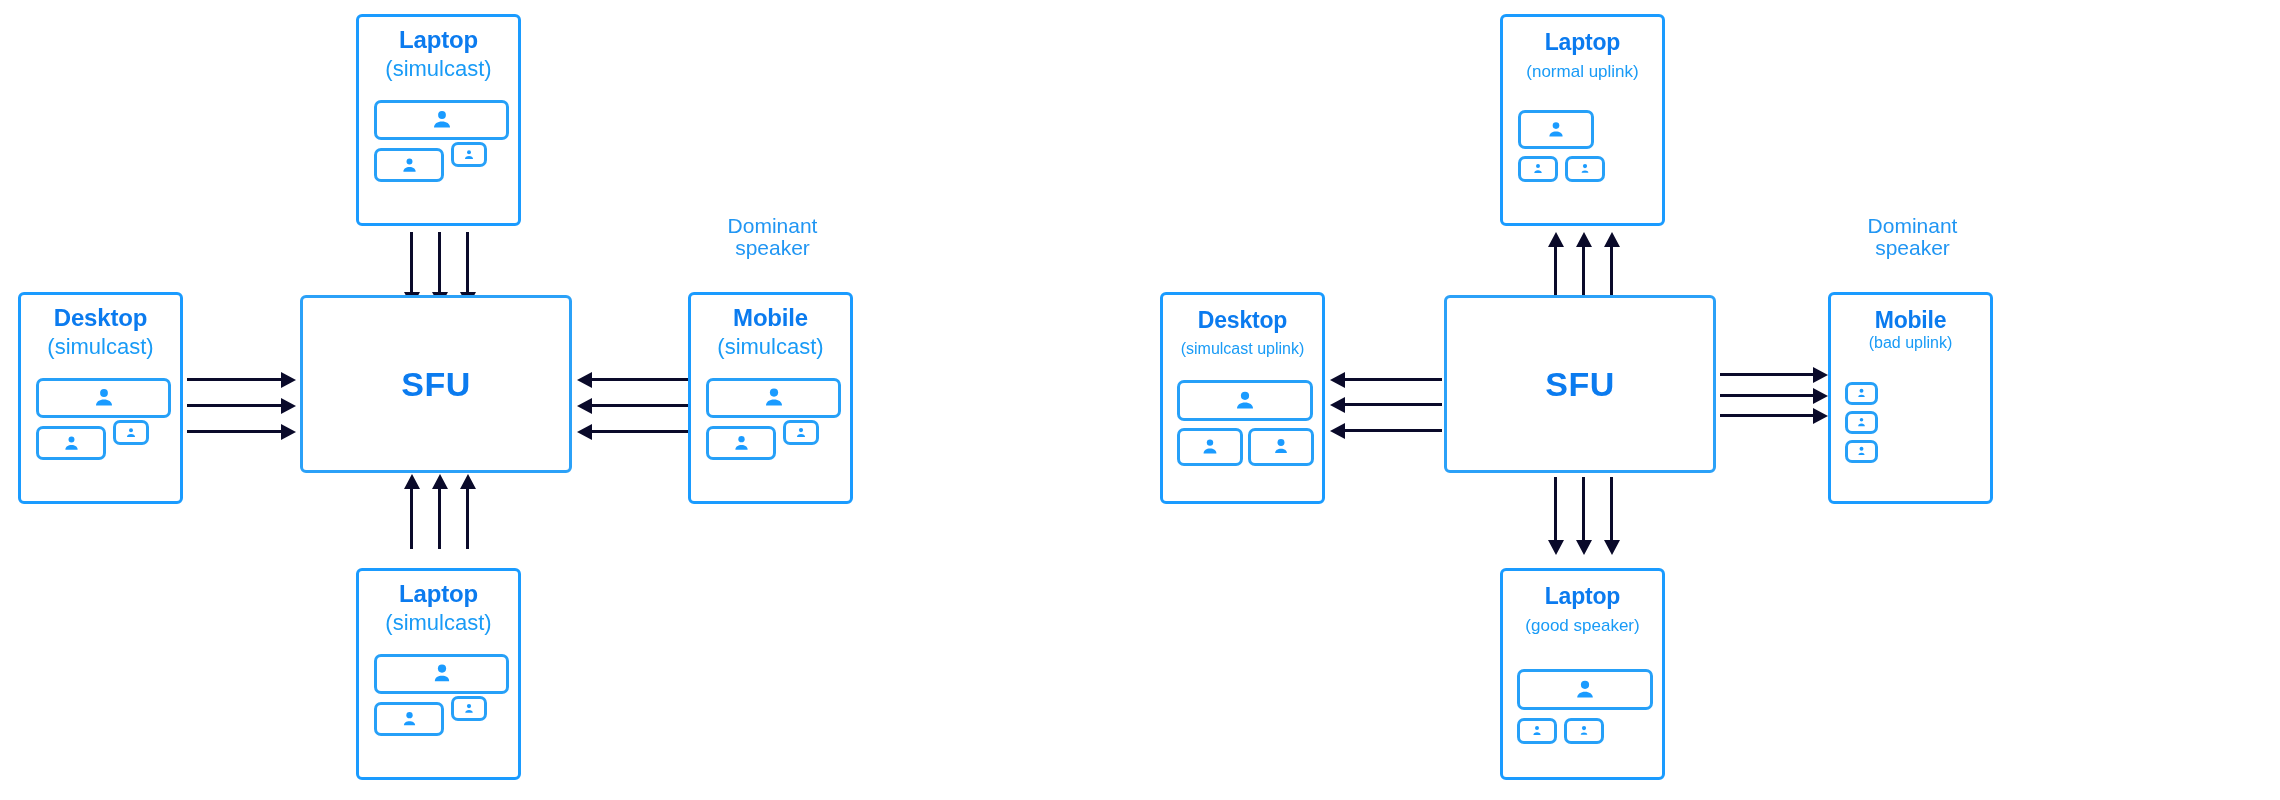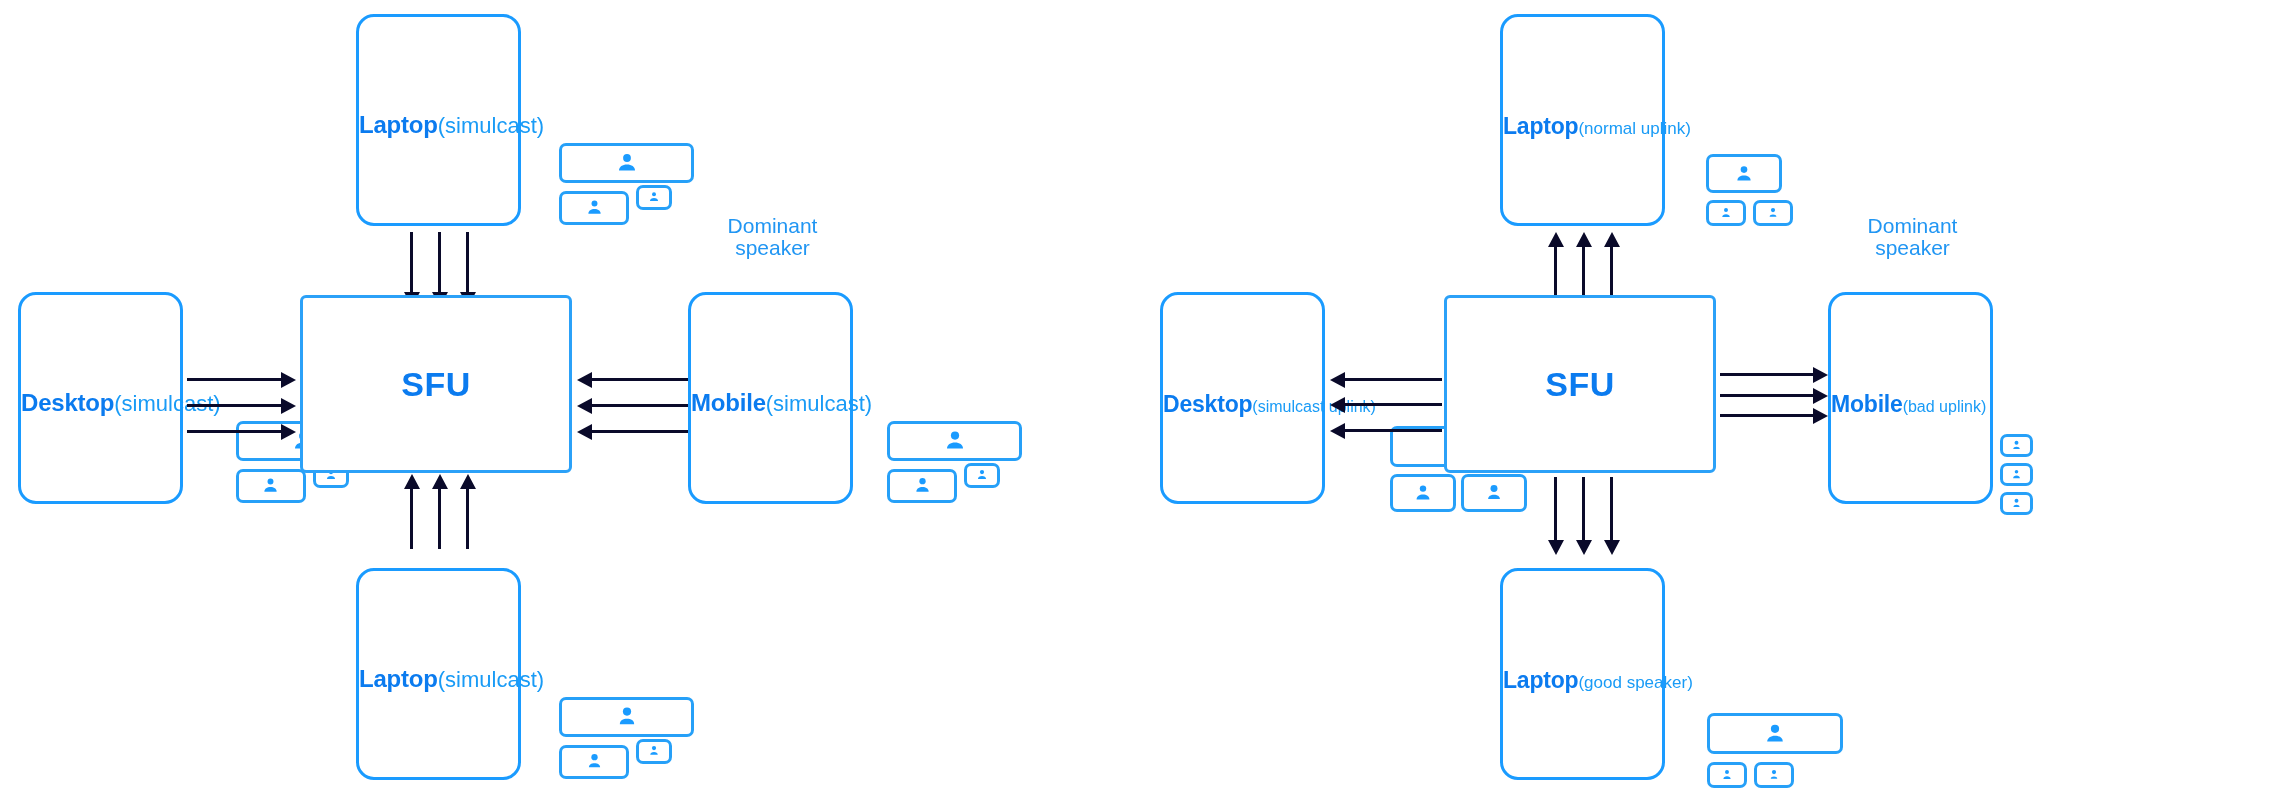--- a/index.html
+++ b/index.html
@@ -17,24 +17,24 @@
     height: 800px;
     background: #ffffff;
     overflow: hidden;
   }
 
   
   .node {
     position: absolute;
     box-sizing: border-box;
     border: 3px solid #1a9bff;
-    border-radius: 18px;
+    border-radius: 6px;
     background: #ffffff;
     display: flex;
-    flex-direction: row;
+    flex-direction: column;
     align-items: center;
   }
   .node-title {
     font-weight: bold;
     color: #0b7bef;
     letter-spacing: -0.2px;
     white-space: nowrap;
   }
   .node-sub {
     color: #199bf6;
@@ -351,21 +351,21 @@
       <div class="head head-r" style="left:1813px; top:388px;"></div>
       <div class="arrow arrow-h" style="left:1720px; top:414px; width:95px;"></div>
       <div class="head head-r" style="left:1813px; top:408px;"></div>
     </div>
 
     <div class="caption" style="left:1830px; top:215px; width:165px;">Dominant
 speaker</div>
 
     <div class="node" style="left:1828px; top:292px; width:165px; height:212px; padding-top:12px;">
       <div class="node-title" style="font-size:23px;">Mobile</div>
-      <div class="node-sub" style="font-size:16px; margin-top:6px;">(bad uplink)</div>
+      <div class="node-sub" style="font-size:16px; ">(bad uplink)</div>
       <div class="tiles">
         <div class="tile" style="left:14px; top:30px; width:33px; height:23px;">
           <svg width="13" height="13" viewBox="0 0 24 24">
               <circle cx="12" cy="7" r="3.6" fill="#1a9bff"></circle>
               <path d="M6 18.5c0-2.8 2.7-4.4 6-4.4s6 1.6 6 4.4z" fill="#1a9bff"></path>
             </svg>
         </div>
         <div class="tile" style="left:14px; top:59px; width:33px; height:23px;">
           <svg width="13" height="13" viewBox="0 0 24 24">
               <circle cx="12" cy="7" r="3.3" fill="#1a9bff"></circle>

